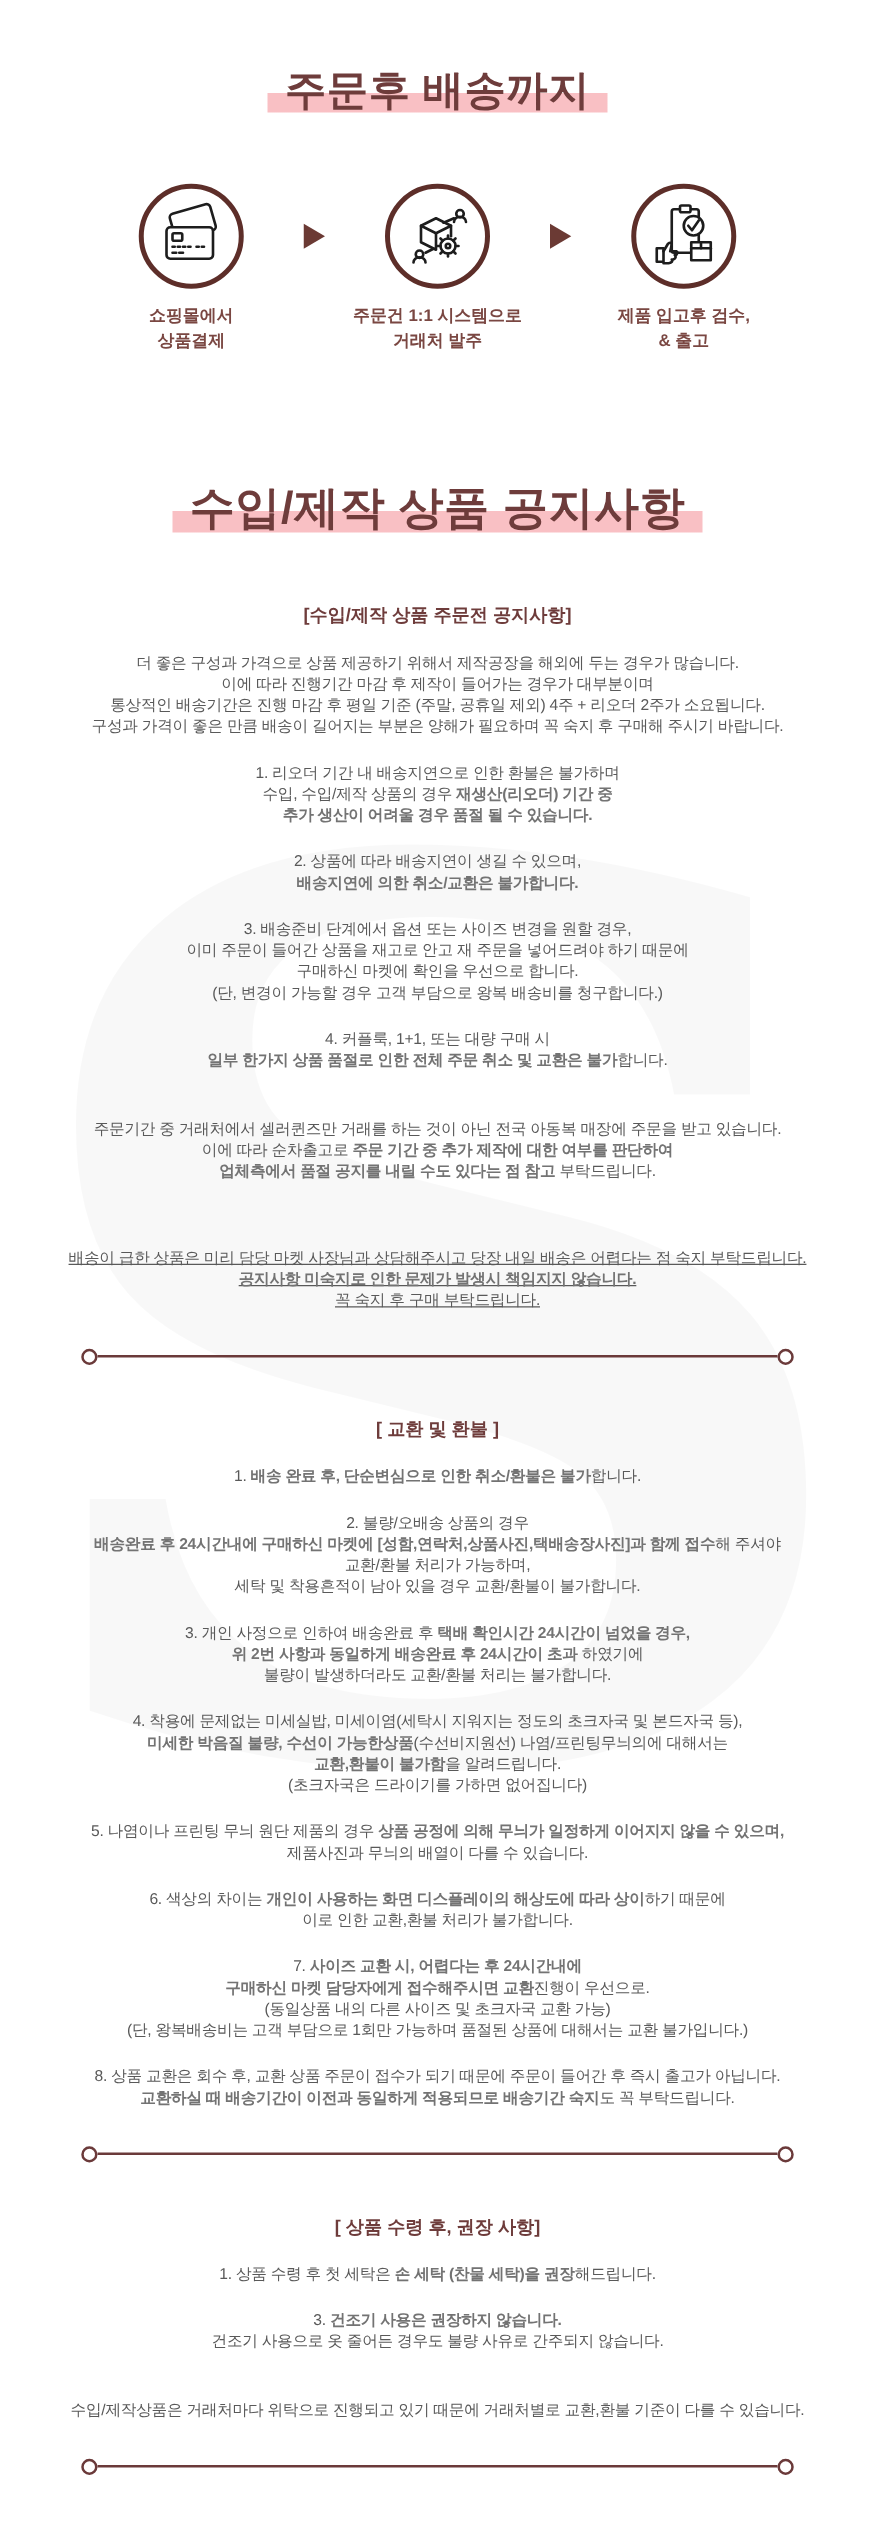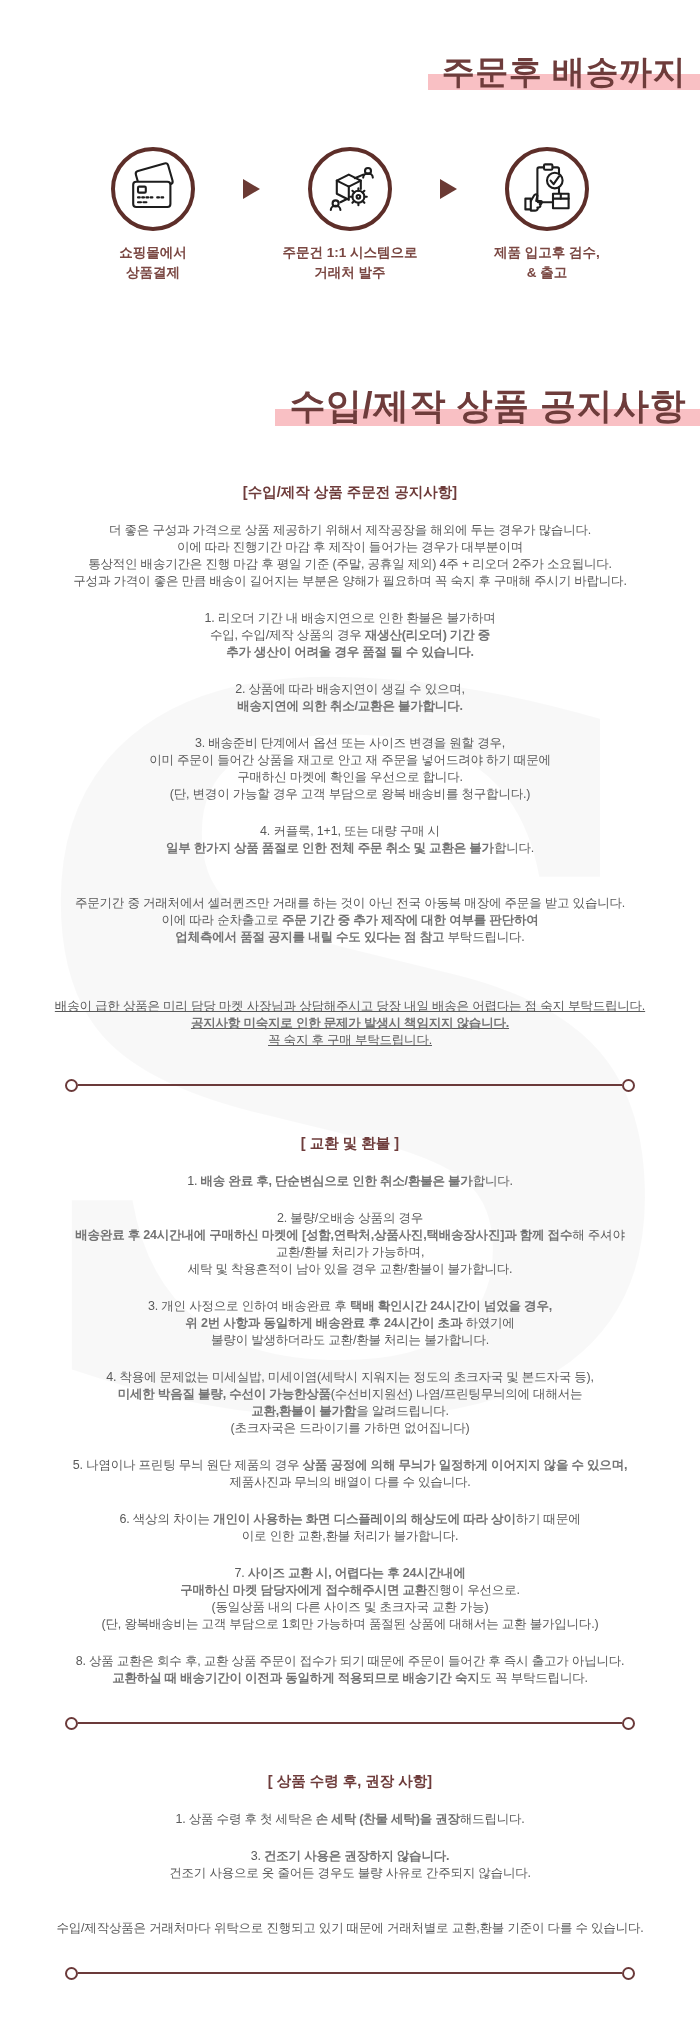--- a/index.html
+++ b/index.html
@@ -10,21 +10,21 @@
   }
   .page{position:relative;width:700px;height:2030px;}
   .watermark{
     position:absolute;left:50%;top:1060px;transform:translate(-50%,-50%);
     font-size:980px;font-weight:800;color:rgba(0,0,0,0.028);
     line-height:1;z-index:0;user-select:none;pointer-events:none;
     font-family:"DejaVu Serif",serif;
   }
   .content{position:relative;z-index:1;text-align:center;padding-top:50px;}
   
-  .main-title{margin:0;font-weight:800;color:#6e3c3b;letter-spacing:0.5px;text-align:right;}
+  .main-title{margin:0;font-weight:800;color:#6e3c3b;letter-spacing:0.5px;}
   .main-title .hl{
     background:linear-gradient(to top,#f9c0c4 42%,rgba(255,255,255,0) 42%);
     padding:0 14px;
   }
   .title-1{font-size:33px;}
   .title-2{font-size:36px;margin-top:98px;}
   
   .steps{margin-top:52px;display:flex;justify-content:center;align-items:flex-start;gap:0;}
   .step{width:180px;display:flex;flex-direction:column;align-items:center;}
   .step-circle{

